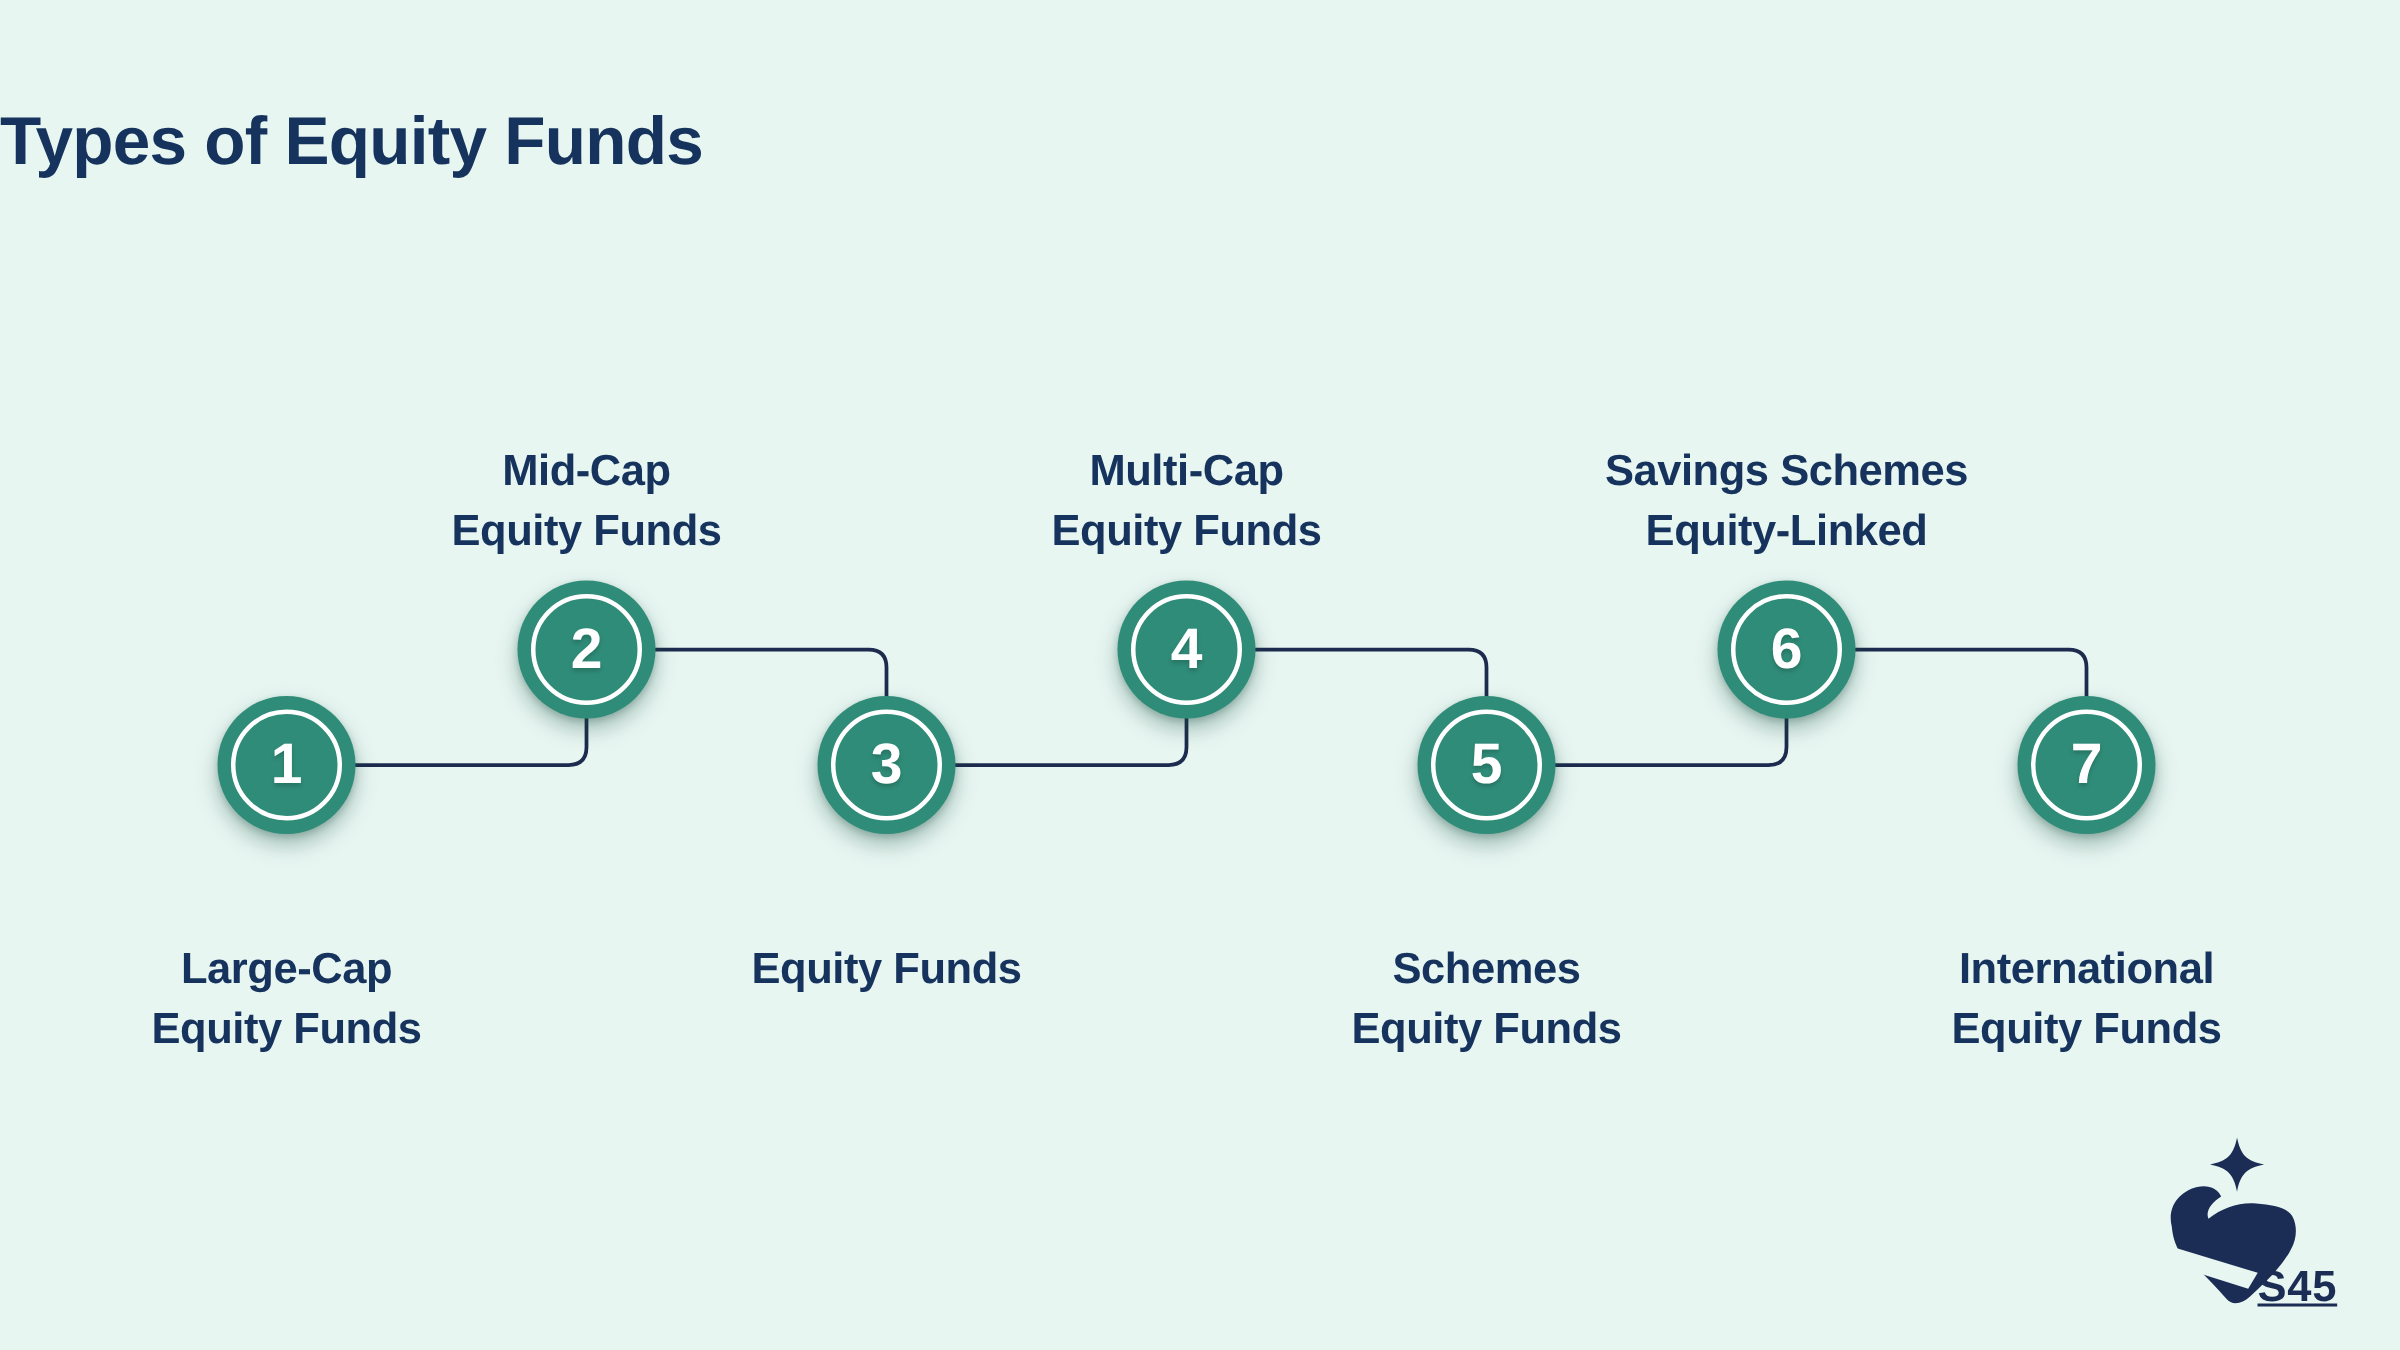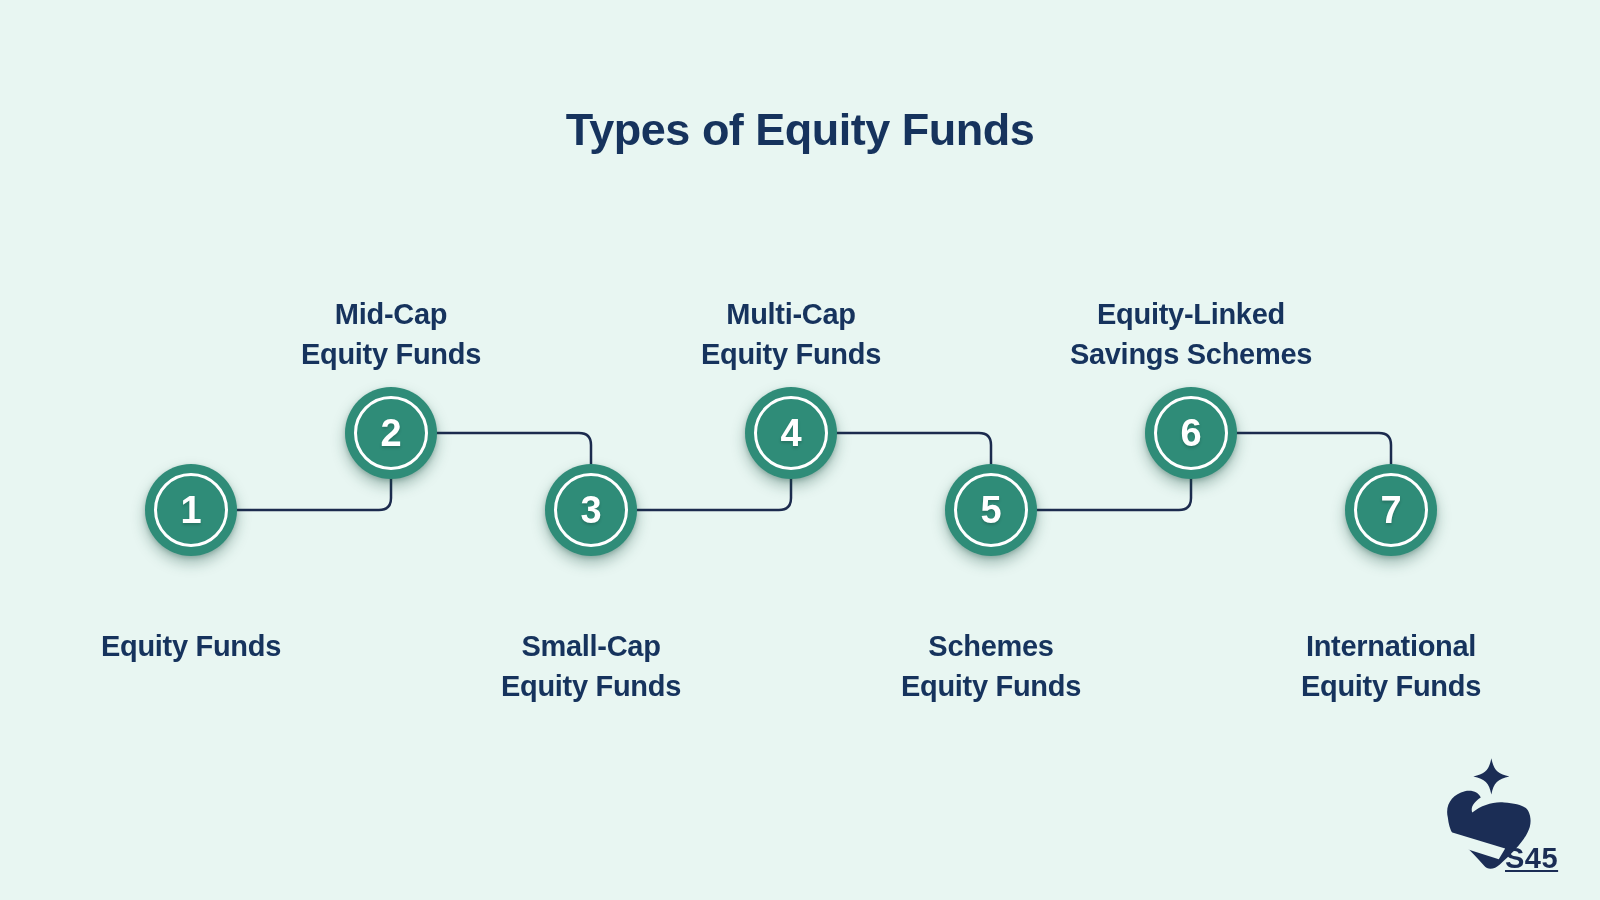--- a/index.html
+++ b/index.html
@@ -15,26 +15,24 @@
     position: relative;
     width: 1600px;
     height: 900px;
     background: #e8f6f2;
   }
   .title {
     position: absolute;
     top: 68px;
     left: 0;
     width: 100%;
-    text-align: center;
     font-size: 45px;
     font-weight: bold;
     letter-spacing: -0.5px;
     color: #16335d;
-    margin-top: 36px;
   }
   svg.connectors {
     position: absolute;
     left: 0;
     top: 0;
     z-index: 1;
   }
   .node {
     position: absolute;
     width: 92px;
@@ -147,41 +145,41 @@
       <span class="num">6</span>
     </div>
   </div>
   <div class="node" style="left:1345px; top:464px">
     <div class="ring">
       <span class="num">7</span>
     </div>
   </div>
 
   <div class="step-label label-bottom" style="left:31px">
+    <span>Large-Cap</span>
     <span>Equity Funds</span>
   </div>
   <div class="step-label label-top" style="left:231px">
     <span>Mid-Cap</span>
     <span>Equity Funds</span>
   </div>
   <div class="step-label label-bottom" style="left:431px">
-    <span>Small-Cap</span>
     <span>Equity Funds</span>
   </div>
   <div class="step-label label-top" style="left:631px">
     <span>Multi-Cap</span>
     <span>Equity Funds</span>
   </div>
   <div class="step-label label-bottom" style="left:831px">
     <span>Schemes</span>
     <span>Equity Funds</span>
   </div>
   <div class="step-label label-top" style="left:1031px">
+    <span>Savings Schemes</span>
     <span>Equity-Linked</span>
-    <span>Savings Schemes</span>
   </div>
   <div class="step-label label-bottom" style="left:1231px">
     <span>International</span>
     <span>Equity Funds</span>
   </div>
 
   <div class="logo">
     <svg width="96" height="122" viewBox="0 0 90 115">
 
       <path fill="#1b2d55" d="M51,6 C53.2,17 57,20.8 68,23 C57,25.2 53.2,29 51,40 C48.8,29 45,25.2 34,23 C45,20.8 48.8,17 51,6 Z"></path>

